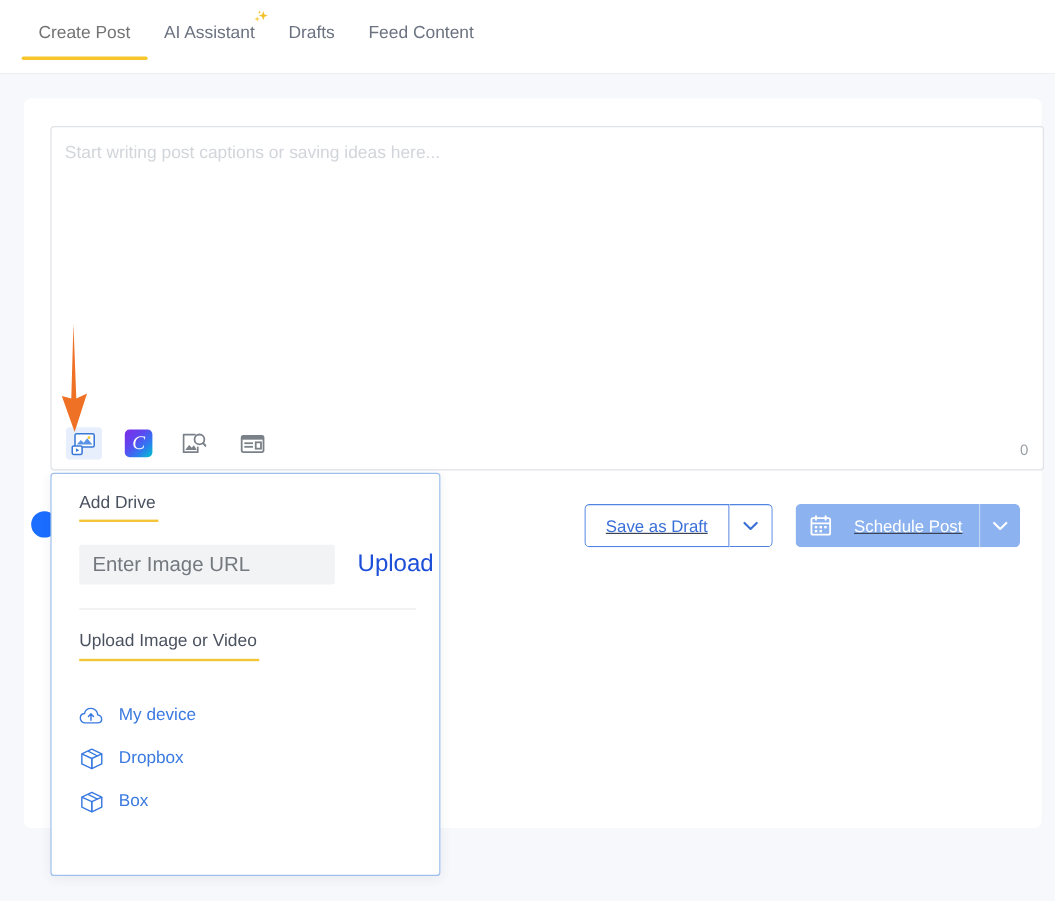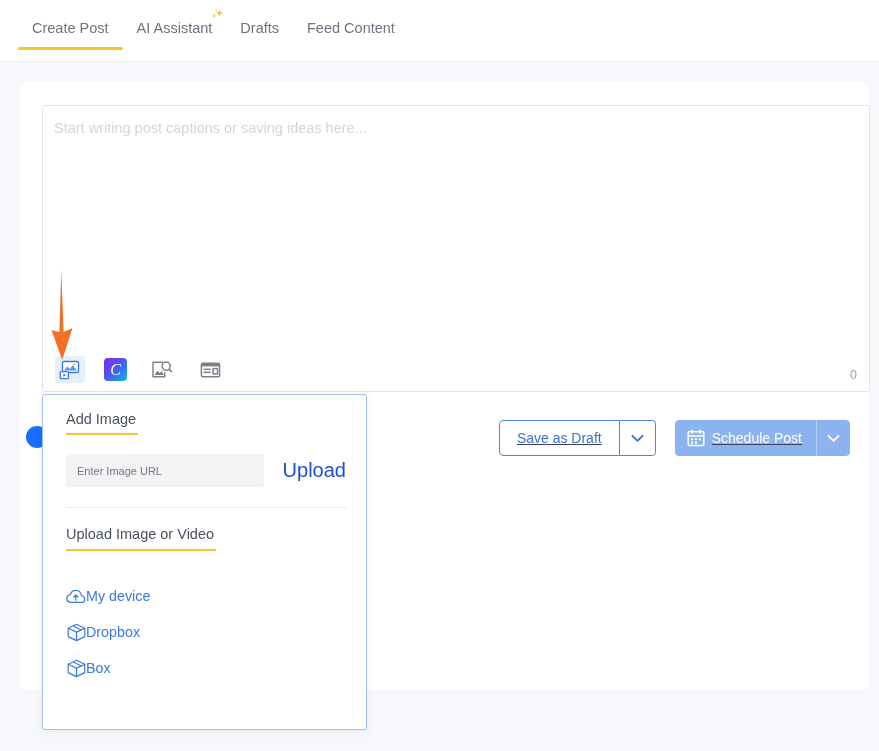--- a/index.html
+++ b/index.html
@@ -194,21 +194,21 @@
     display: flex; align-items: center; justify-content: center;
     cursor: pointer;
   }
   .btn-schedule {
     background: #8cb3ef;
     color: #ffffff;
     border: none;
     border-radius: 4px 0 0 4px;
     padding: 0 14px 0 12px;
     font-size: 14px;
-    display: flex; align-items: center; gap: 7px;
+    display: flex; align-items: center; gap: 19px;
     cursor: pointer;
     font-family: "Liberation Sans", sans-serif;
   }
   .btn-schedule-caret {
     background: #8cb3ef;
     border: none;
     border-left: 1px solid #b6cdf5;
     border-radius: 0 4px 4px 0;
     width: 34px;
     display: flex; align-items: center; justify-content: center;
@@ -252,21 +252,21 @@
     display: flex;
     align-items: center;
   }
   .url-input {
     width: 213px;
     height: 33px;
     background: #f2f3f5;
     border: none;
     border-radius: 2px;
     padding: 0 11px;
-    font-size: 11px;
+    font-size: 17px;
     color: #4a5260;
     font-family: "Liberation Sans", sans-serif;
     outline: none;
   }
   .url-input::placeholder { color: #73797f; opacity: 1; }
   .upload-link {
     margin-left: 19px;
     font-size: 20px;
     color: #1d4ed8;
     cursor: pointer;
@@ -297,20 +297,21 @@
   }
   .src-list {
     position: absolute;
     left: 23px;
     top: 183px;
     width: 280px;
   }
   .src-item {
     display: flex;
     align-items: center;
+    gap: 13px;
     height: 36px;
     color: #3a7ae0;
     font-size: 14.3px;
     cursor: pointer;
   }
   .src-icon {
     width: 20px; height: 20px;
     display: flex; align-items: center; justify-content: center;
     flex: 0 0 20px;
   }
@@ -430,21 +431,21 @@
 </div>
 
 <div class="avatar"></div>
 
 <svg class="arrow-anno" viewBox="0 0 36 90">
   <path d="M17.2 0 L19.6 62 L28.5 58 L18.2 90 L7.5 60 L15.4 62 Z" fill="#ef7126"></path>
 </svg>
 
 <div class="popup">
 
-  <div class="popup-title">Add Image</div>
+  <div class="popup-title">Add Drive</div>
 
   <div class="url-row">
     <input class="url-input" type="text" placeholder="Enter Image URL" style="">
     <span class="upload-link">Upload</span>
   </div>
 
   <div class="divider"></div>
 
   <div class="popup-subtitle">Upload Image or Video</div>
 

